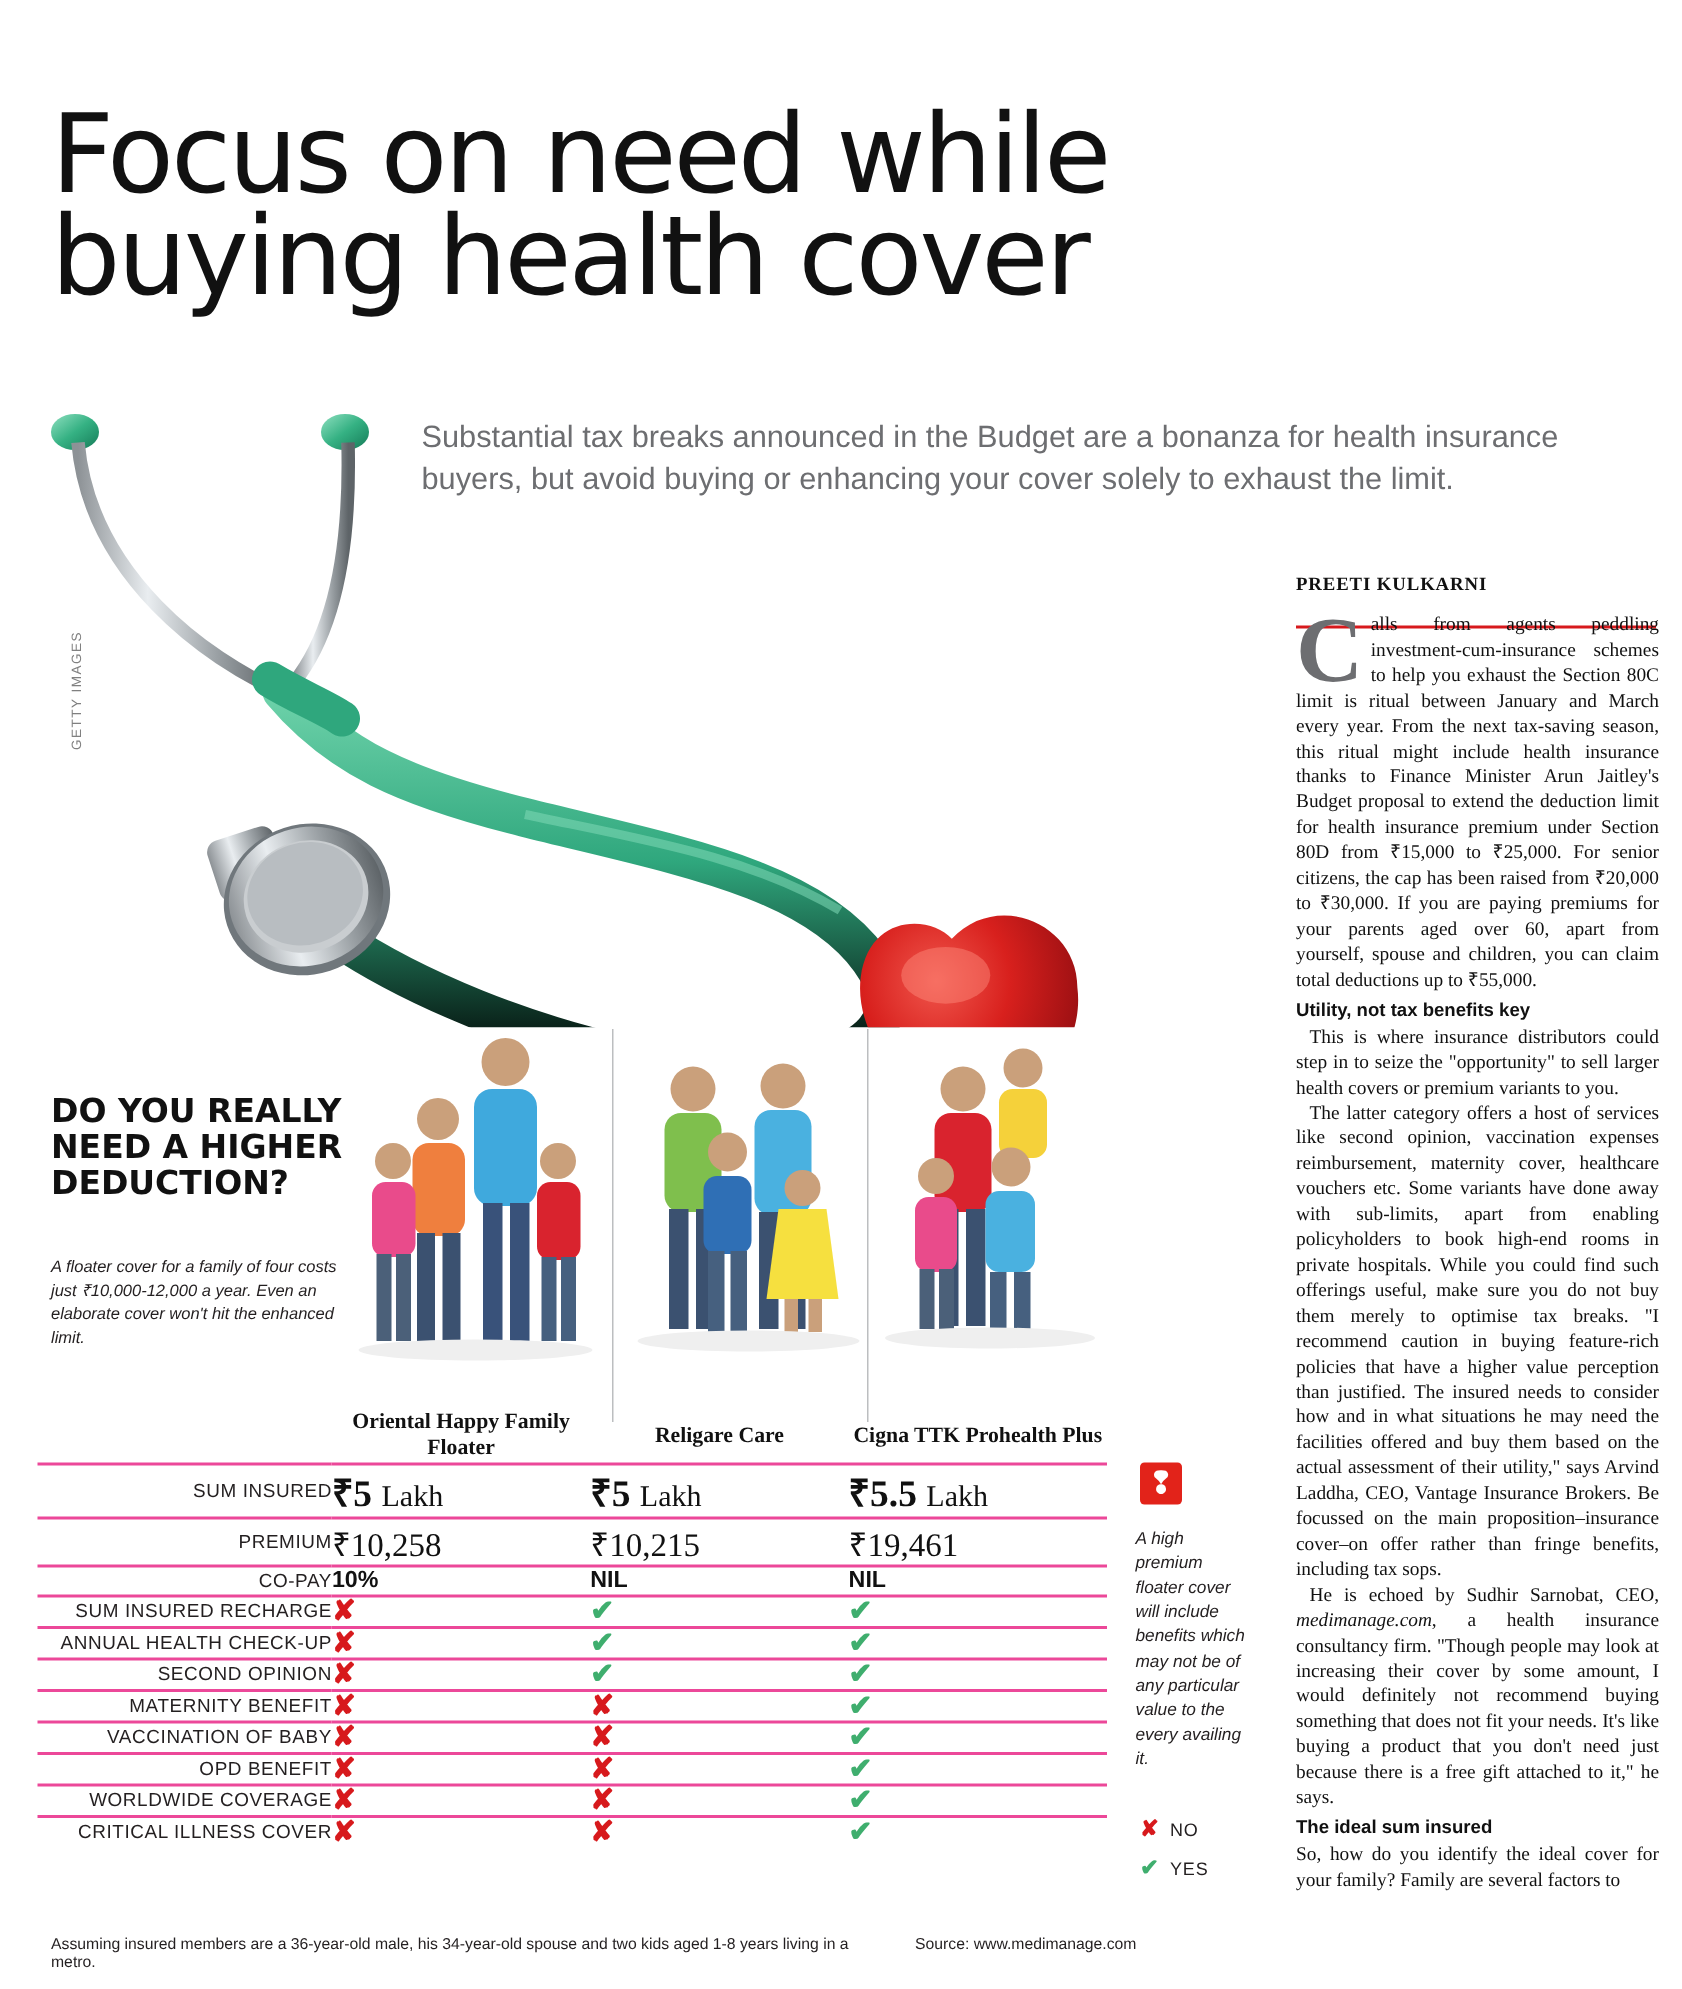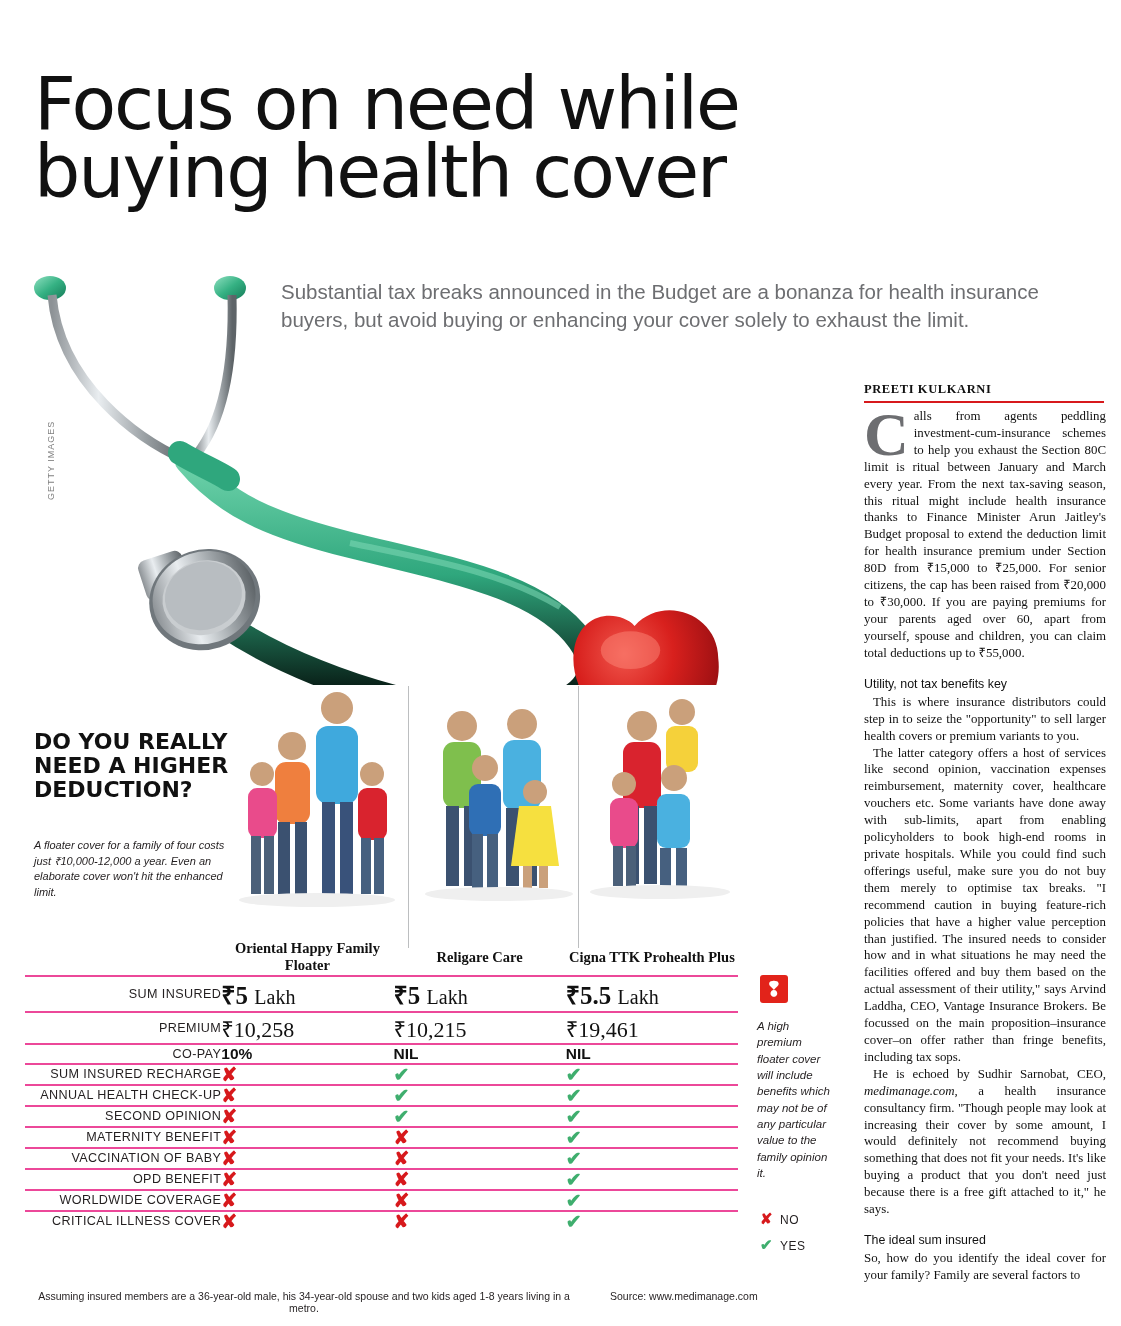--- a/index.html
+++ b/index.html
@@ -82,21 +82,21 @@
   .bold-val{
     font-family:"Liberation Sans", sans-serif;font-weight:bold;font-size:15.5px;
     padding:6px 0;color:#111;
   }
   .mark{font-size:19px;font-weight:bold;line-height:1;padding:3px 0;}
   .no{color:#d7191c;}
   .yes{color:#3fae6e;}
 
   .footnote{
     position:absolute;left:34px;top:1290px;width:540px;
-    font-size:10.5px;color:#231f20;text-align:center;
+    font-size:10.5px;color:#231f20;
   }
   .source{
     position:absolute;left:610px;top:1290px;
     font-size:10.5px;color:#231f20;
   }
   
   .legend{position:absolute;left:760px;top:1210px;font-size:12px;}
   .legend div{margin-bottom:8px;letter-spacing:.5px;color:#231f20;}
   .legend .mk{font-weight:bold;font-size:15px;margin-right:7px;}
   .quote-icon{
@@ -106,38 +106,38 @@
     text-align:center;line-height:28px;
   }
   .sidenote{
     position:absolute;left:757px;top:1018px;width:78px;
     font-style:italic;font-size:11.5px;line-height:1.42;color:#231f20;
   }
   
   .byline{
     position:absolute;left:864px;top:382px;width:240px;
     font-family:"Liberation Serif", serif;font-weight:bold;font-size:12.5px;
-    letter-spacing:.6px;color:#111;padding-bottom:4px;
+    letter-spacing:.6px;color:#111;padding-bottom:20px;
     border-bottom:2px solid #d7191c;
   }
   .article{
     position:absolute;left:864px;top:408px;width:242px;
     font-family:"Liberation Serif", serif;
     font-size:12.9px;line-height:1.31;text-align:justify;color:#111;
   }
   .article p{margin:0 0 0 0;text-indent:9px;}
   .article p.first{text-indent:0;}
   .article p.noind{text-indent:0;}
   .dropcap{
     float:left;font-family:"Liberation Serif", serif;font-weight:bold;
     font-size:62px;line-height:48px;padding:2px 5px 0 0;color:#6d6e71;
   }
   .subhead{
-    font-family:"Liberation Sans", sans-serif;font-weight:normal;
-    font-size:12.4px;margin:14px 0 2px 0;color:#111;
+    font-family:"Liberation Sans", sans-serif;font-weight:bold;
+    font-size:12.4px;margin:3px 0 2px 0;color:#111;
   }
   .ital{font-style:italic;}
 </style>
 </head>
 <body>
 
 <div class="headline">Focus on need while buying health cover</div>
 <div class="standfirst">Substantial tax breaks announced in the Budget are a bonanza for health insurance buyers, but avoid buying or enhancing your cover solely to exhaust the limit.</div>
 
 <div class="hero">
@@ -340,21 +340,21 @@
         <td class="col-brand cell-center mark no">✘</td>
         <td class="col-brand cell-center mark yes">✔</td>
       </tr>
     </tbody>
 </table>
 
 <div class="footnote">Assuming insured members are a 36-year-old male, his 34-year-old spouse and two kids aged 1-8 years living in a metro.</div>
 <div class="source">Source: www.medimanage.com</div>
 
 <div class="quote-icon">❢</div>
-<div class="sidenote">A high premium floater cover will include benefits which may not be of any particular value to the family opinion it.</div>
+<div class="sidenote">A high premium floater cover will include benefits which may not be of any particular value to the every availing it.</div>
 
 <div class="legend">
   <div><span class="mk no">✘</span><span>NO</span></div>
   <div><span class="mk yes">✔</span><span>YES</span></div>
 </div>
 
 <div class="byline">PREETI KULKARNI</div>
 <div class="article">
   <p class="first"><span class="dropcap">C</span><span>alls from agents peddling investment-cum-insurance schemes to help you exhaust the Section 80C limit is ritual between January and March every year. From the next tax-saving season, this ritual might include health insurance thanks to Finance Minister Arun Jaitley's Budget proposal to extend the deduction limit for health insurance premium under Section 80D from ₹15,000 to ₹25,000. For senior citizens, the cap has been raised from ₹20,000 to ₹30,000. If you are paying premiums for your parents aged over 60, apart from yourself, spouse and children, you can claim total deductions up to ₹55,000.</span></p>
   <div class="subhead">Utility, not tax benefits key</div>

